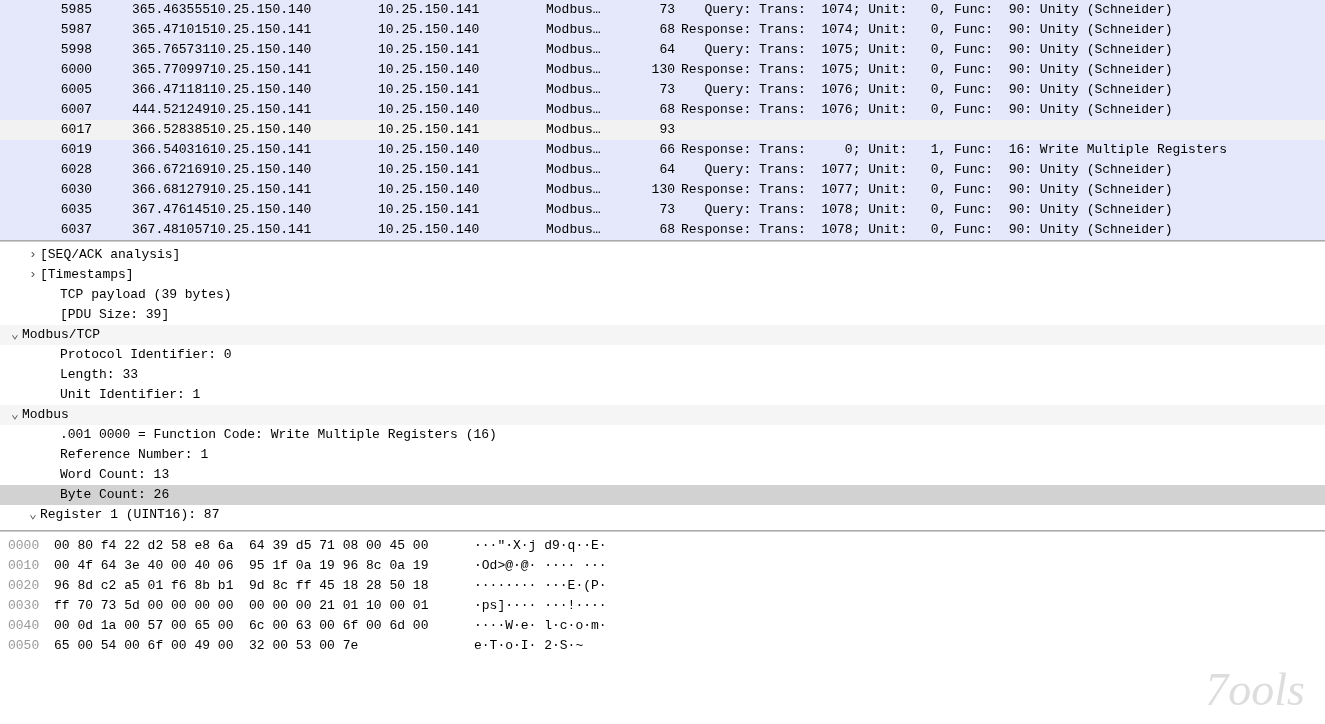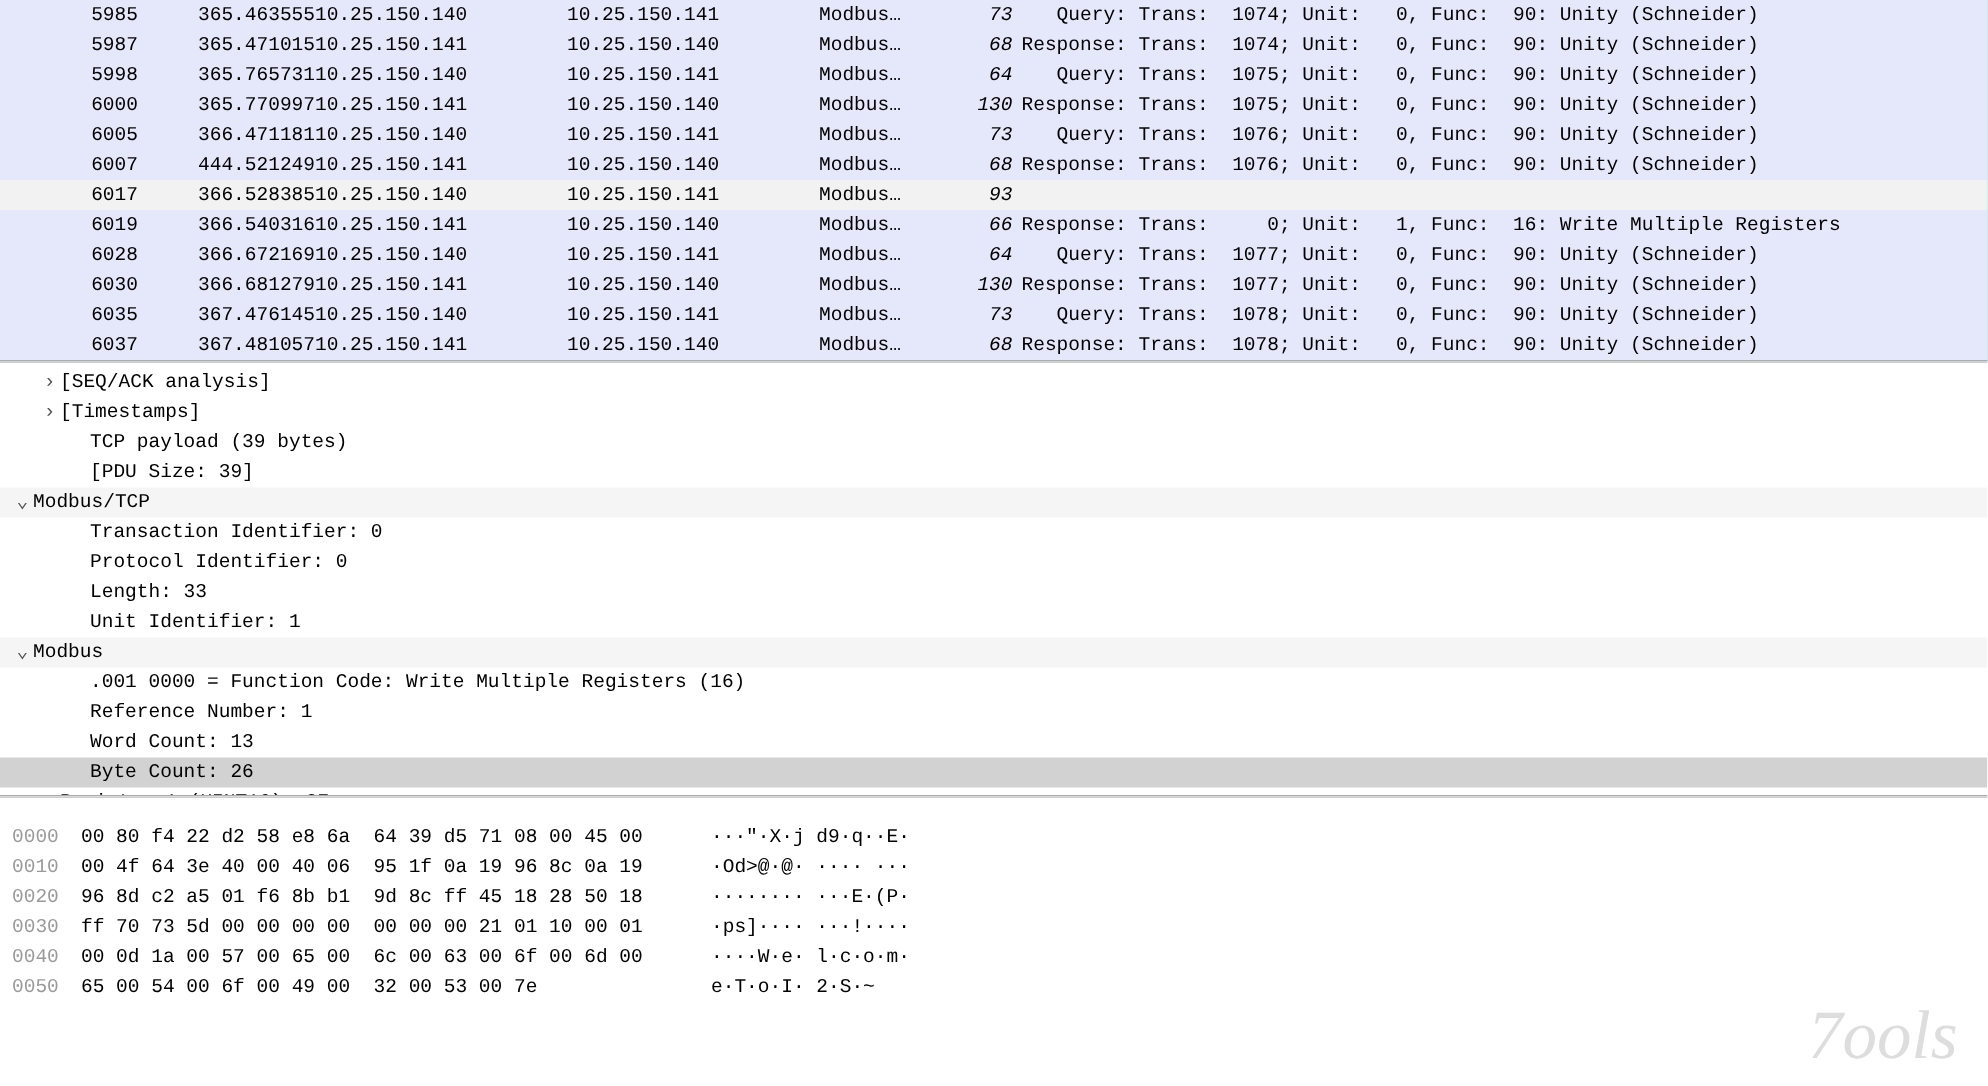--- a/index.html
+++ b/index.html
@@ -24,21 +24,21 @@
     background: #e5e7fa;
   }
   .packet-row.highlight {
     background: #f2f2f2;
   }
   .col-no    { width: 90px; text-align: right; padding-right: 8px; }
   .col-time  { width: 110px; text-align: right; }
   .col-src   { width: 168px; }
   .col-dst   { width: 168px; }
   .col-proto { width: 90px; }
-  .col-len   { width: 45px; text-align: right; padding-right: 6px; font-style: italic;}
+  .col-len   { width: 45px; text-align: right; padding-right: 6px;}
   .col-info  { flex: 1; white-space: pre; }
 
   
   .details {
     border-top: 1px solid #ccc;
     border-bottom: 1px solid #aaa;
     height: 290px;
     overflow: hidden;
     padding-top: 3px;
     background: #fff;
@@ -63,21 +63,21 @@
     width: 14px;
     text-align: center;
     color: #555;
     cursor: pointer;
   }
   .spacer { display:inline-block; width:14px; }
 
   
   .hexpane {
     border-top: 1px solid #ccc;
-    padding: 16px 0;
+    padding: 4px 0;
     background: #fff;
   }
   .hexrow {
     display: flex;
     line-height: 20px;
     padding-left: 8px;
     white-space: pre;
   }
   .hexoff { color: #9a9a9a; width: 46px; }
   .hexbytes { width: 420px; }
@@ -112,21 +112,20 @@
     <div class="packet-row"><span class="col-no">6035</span><span class="col-time">367.476145</span><span class="col-src">10.25.150.140</span><span class="col-dst">10.25.150.141</span><span class="col-proto">Modbus…</span><span class="col-len">73</span><span class="col-info">   Query: Trans:  1078; Unit:   0, Func:  90: Unity (Schneider)</span></div>
     <div class="packet-row"><span class="col-no">6037</span><span class="col-time">367.481057</span><span class="col-src">10.25.150.141</span><span class="col-dst">10.25.150.140</span><span class="col-proto">Modbus…</span><span class="col-len">68</span><span class="col-info">Response: Trans:  1078; Unit:   0, Func:  90: Unity (Schneider)</span></div>
   </div>
 
 <div class="details">
   <div class="tree-row indent1"><span class="toggle">›</span><span>[SEQ/ACK analysis]</span></div>
   <div class="tree-row indent1"><span class="toggle">›</span><span>[Timestamps]</span></div>
   <div class="tree-row indent2"><span class="spacer"></span><span>TCP payload (39 bytes)</span></div>
   <div class="tree-row indent2"><span class="spacer"></span><span>[PDU Size: 39]</span></div>
   <div class="tree-row header"><span class="toggle">⌄</span><span>Modbus/TCP</span></div>
-  <div class="tree-row indent2"><span class="spacer"></span><span>Transaction Identifier: 0</span></div>
   <div class="tree-row indent2"><span class="spacer"></span><span>Protocol Identifier: 0</span></div>
   <div class="tree-row indent2"><span class="spacer"></span><span>Length: 33</span></div>
   <div class="tree-row indent2"><span class="spacer"></span><span>Unit Identifier: 1</span></div>
   <div class="tree-row header"><span class="toggle">⌄</span><span>Modbus</span></div>
   <div class="tree-row indent2"><span class="spacer"></span><span>.001 0000 = Function Code: Write Multiple Registers (16)</span></div>
   <div class="tree-row indent2"><span class="spacer"></span><span>Reference Number: 1</span></div>
   <div class="tree-row indent2"><span class="spacer"></span><span>Word Count: 13</span></div>
   <div class="tree-row indent2 selected"><span class="spacer"></span><span>Byte Count: 26</span></div>
   <div class="tree-row indent1"><span class="toggle">⌄</span><span>Register 1 (UINT16): 87</span></div>
 </div>

